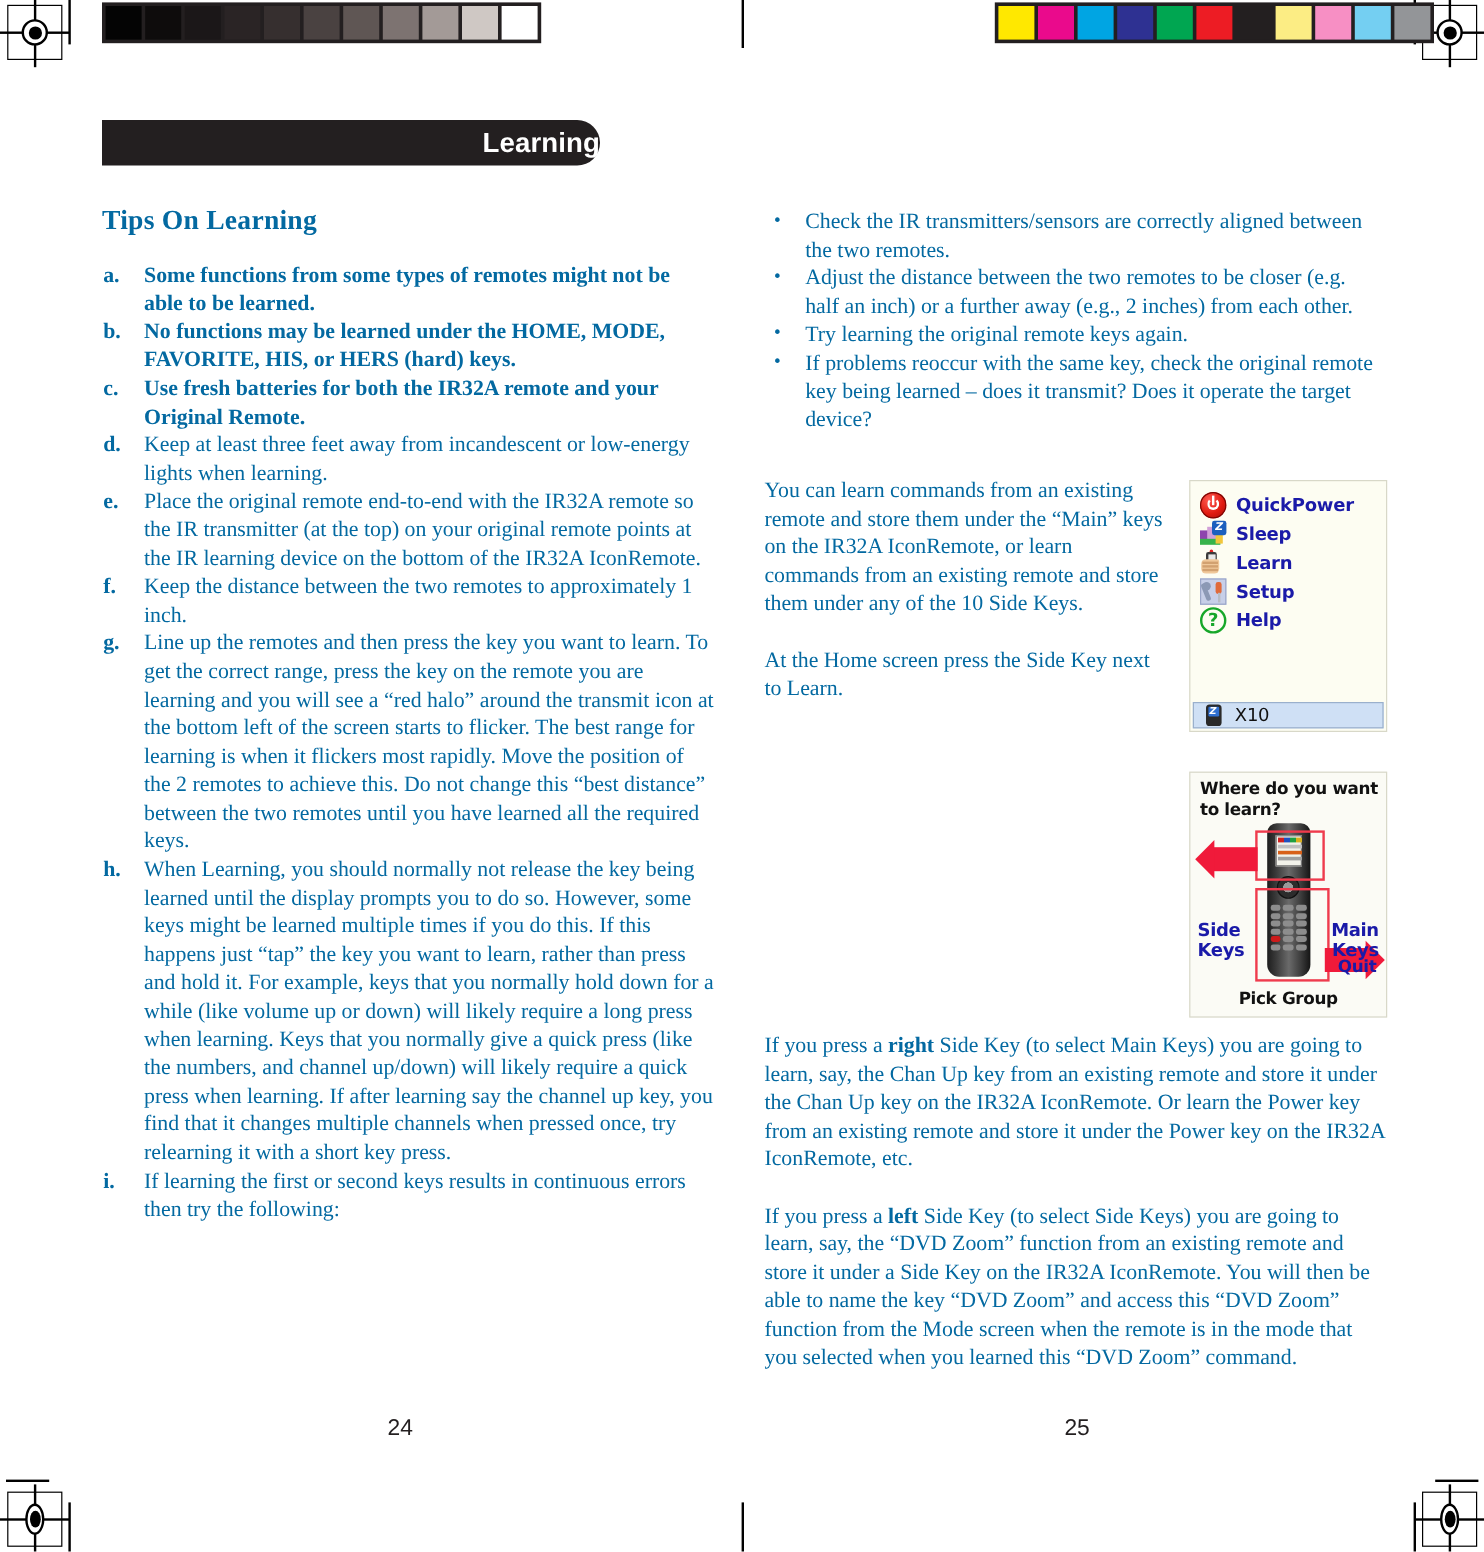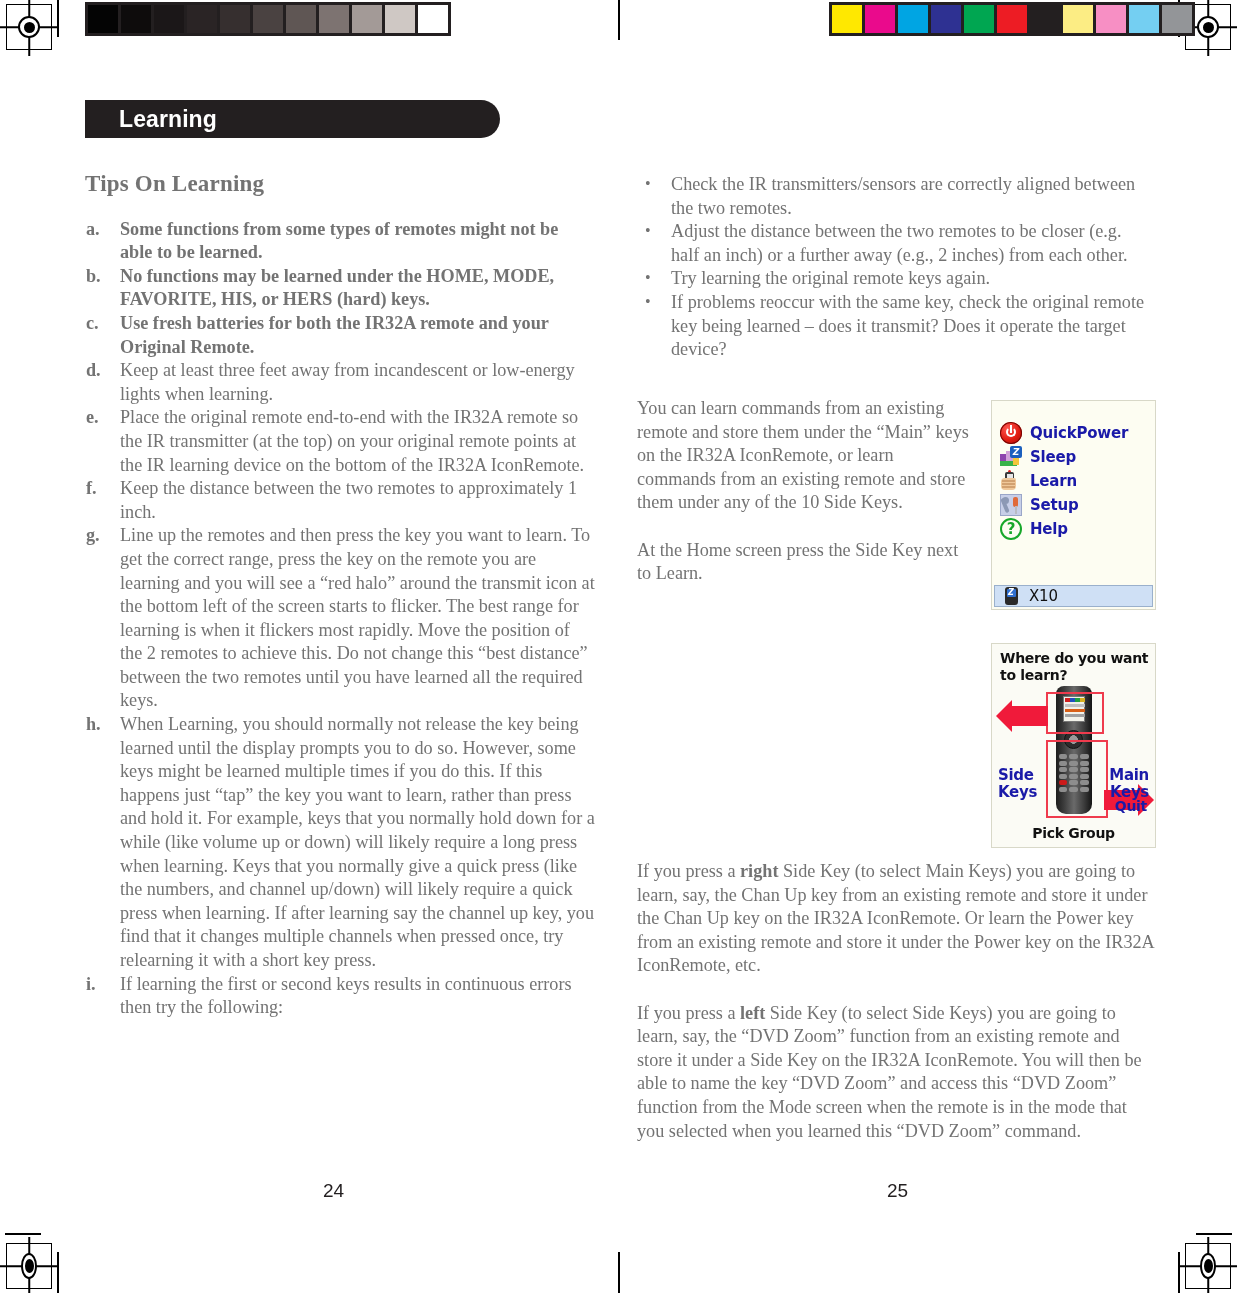--- a/index.html
+++ b/index.html
@@ -100,36 +100,37 @@
   }
 
   
   .head-bar {
     position: absolute;
     height: 38px;
     background: #231f20;
     border-radius: 0 19px 19px 0;
     display: flex;
     align-items: center;
+    justify-content: flex-end;
   }
   .head-bar .head-text {
     color: #ffffff;
     font-family: "Liberation Sans", "DejaVu Sans", sans-serif;
     font-weight: bold;
     font-size: 23px;
     letter-spacing: 0.1px;
     padding-left: 34px;
   }
 
   
   .col {
     position: absolute;
     font-size: 18.2px;
     line-height: 23.6px;
-    color: #737373;
+    color: #0369a1;
     text-align: left;
   }
   h2.section-title {
     font-size: 23px;
     font-weight: bold;
     margin: 0 0 22px 0;
     letter-spacing: 0.2px;
   }
 
   ol.alpha-list, ul.bullet-list {
@@ -507,21 +508,21 @@
 
   <div class="col" style="left:18px; top:859px; width:520px;">
     <p class="para">
       <span>If you press a </span><b>right</b><span> Side Key (to select Main Keys) you are going to learn, say, the Chan Up key from an existing remote and store it under the Chan Up key on the IR32A IconRemote. Or learn the Power key from an existing remote and store it under the Power key on the IR32A IconRemote, etc.</span>
     </p>
     <p class="para">
       <span>If you press a </span><b>left</b><span> Side Key (to select Side Keys) you are going to learn, say, the “DVD Zoom” function from an existing remote and store it under a Side Key on the IR32A IconRemote. You will then be able to name the key “DVD Zoom” and access this “DVD Zoom” function from the Mode screen when the remote is in the mode that you selected when you learned this “DVD Zoom” command.</span>
     </p>
   </div>
 
-  <div class="shot menu-shot" style="left:372px; top:400px; width:165px; height:210px; padding-top:20px;">
+  <div class="shot menu-shot" style="left:372px; top:400px; width:165px; height:210px; padding-top:8px;">
     <div class="menu-row">
       <span class="mi ico-power"></span>
       <span class="menu-label">QuickPower</span>
     </div>
     <div class="menu-row">
       <span class="mi ico-sleep">
         <i class="s1"></i>
           <i class="s2"></i>
           <i class="s3"></i>
           <i class="s4"></i>

